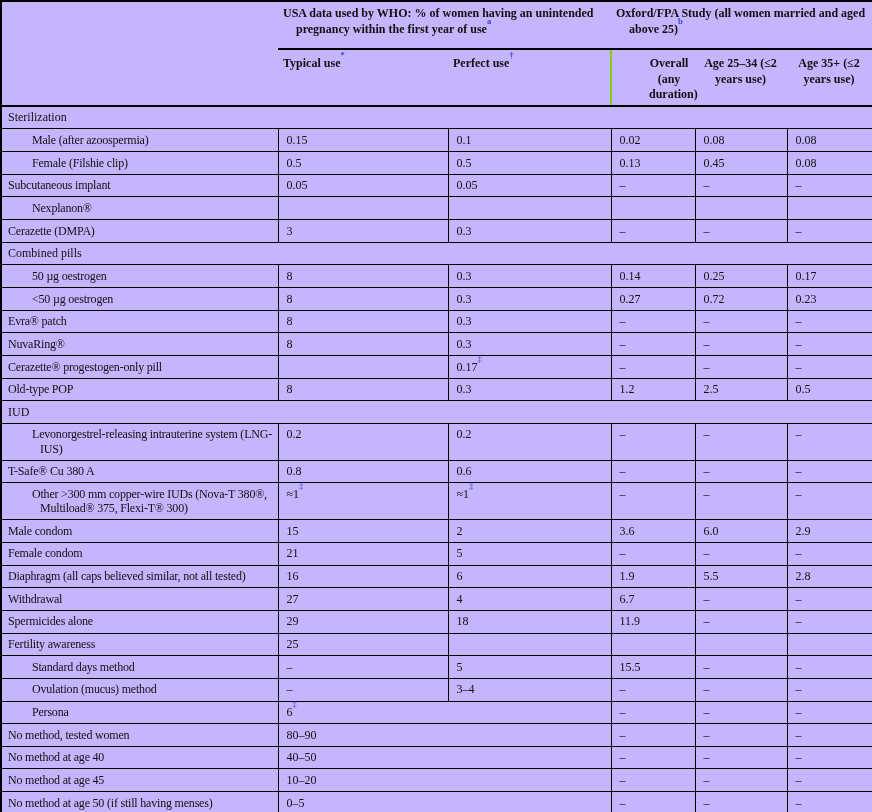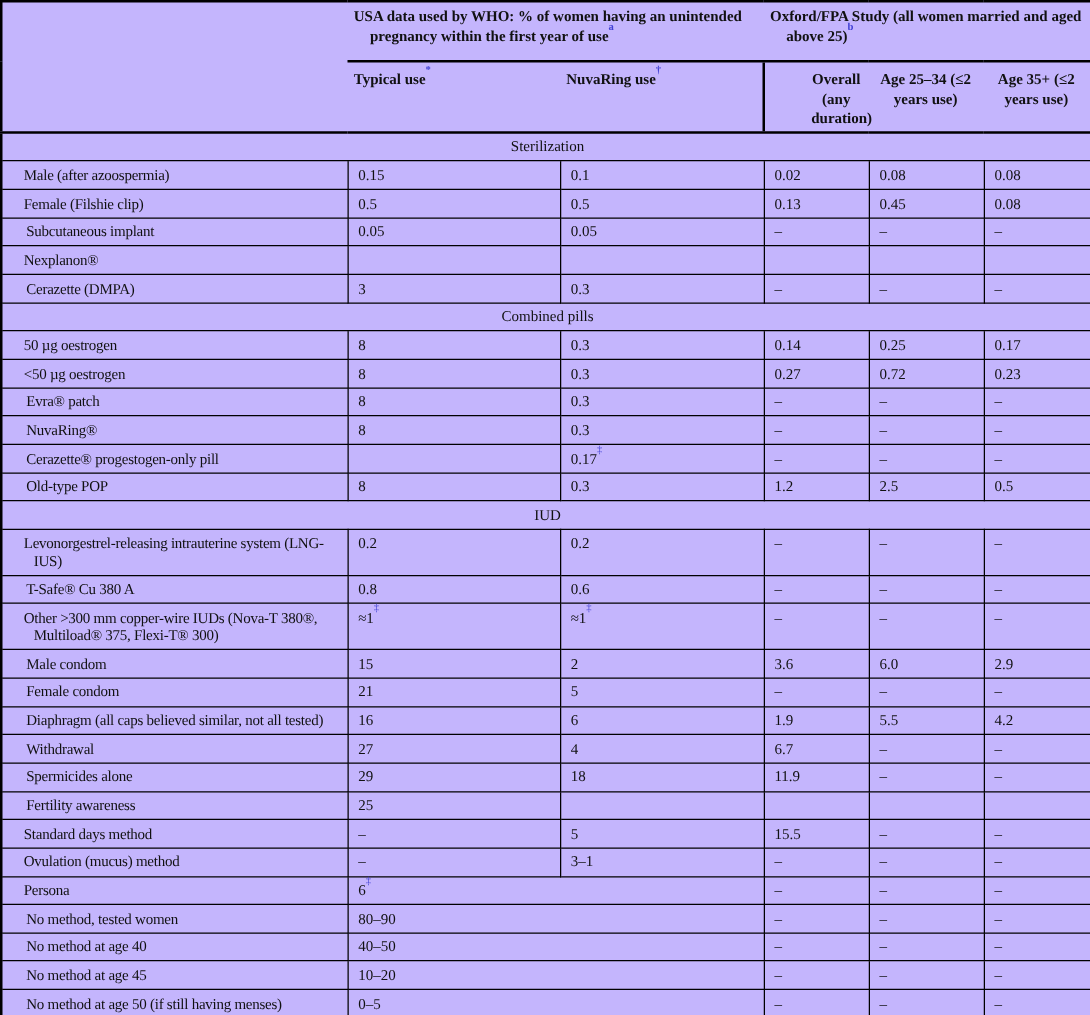--- a/index.html
+++ b/index.html
@@ -41,38 +41,37 @@
   .hang {
     padding-left: 13px;
     text-indent: -13px;
   }
   tr.subrow th {
     border-bottom: 2.5px solid #000;
     height: 34px;
     padding-top: 6px;
   }
   th.sub-center { text-align: center; }
-  th.groupsep { border-left: 2px solid #000000; padding-left: 37px; }
+  th.groupsep { border-left: 2px solid #84cc16; padding-left: 37px; }
   
   tbody td {
     border: 1.5px solid #000;
     font-size: 12px;
     line-height: 1.18;
     vertical-align: top;
     padding: 3.5px 4px 4px 7px;
   }
   td.section-cell {
     padding-left: 6px;
-    text-align: center;
   }
   td.method {
     letter-spacing: -0.2px;
   }
-  td.method.i0 { padding-left: 19px; }
-  td.method.i1 { padding-left: 25px; text-indent: -8px; margin-top: 33px; }
+  td.method.i0 { padding-left: 6px; }
+  td.method.i1 { padding-left: 38px; text-indent: -8px; margin-top: 33px; }
   td.value { padding-left: 8px; }
   sup.supmark {
     color: #3f3fd3;
     font-size: 8.5px;
     line-height: 0;
     position: relative;
     top: -4px;
     letter-spacing: 0;
   }
 </style>
@@ -94,21 +93,21 @@
         <td class="corner" rowspan="2"></td>
         <th class="grp" colspan="2">
           <div class="hang"><span>USA data used by WHO: % of women having an unintended pregnancy within the first year of use</span><sup class="supmark">a</sup></div>
         </th>
         <th class="grp" colspan="3">
           <div class="hang"><span>Oxford/FPA Study (all women married and aged above 25)</span><sup class="supmark">b</sup></div>
         </th>
       </tr>
       <tr class="subrow">
         <th><span>Typical use</span><sup class="supmark">*</sup></th>
-        <th><span>NuvaRing use</span><sup class="supmark">†</sup></th>
+        <th><span>Perfect use</span><sup class="supmark">†</sup></th>
         <th class="sub-center groupsep"><span>Overall (any duration)</span></th>
         <th class="sub-center"><span>Age 25–34 (≤2 years use)</span></th>
         <th class="sub-center"><span>Age 35+ (≤2 years use)</span></th>
       </tr>
     </thead>
     <tbody id="tbody">
         <tr>
           <td colspan="6" class="section-cell">Sterilization</td>
         </tr>
         <tr>
@@ -244,21 +243,21 @@
           <td class="value">–</td>
           <td class="value">–</td>
           <td class="value">–</td>
         </tr>
         <tr>
           <td class="method i0">Diaphragm (all caps believed similar, not all tested)</td>
           <td class="value">16</td>
           <td class="value">6</td>
           <td class="value">1.9</td>
           <td class="value">5.5</td>
-          <td class="value">4.2</td>
+          <td class="value">2.8</td>
         </tr>
         <tr>
           <td class="method i0">Withdrawal</td>
           <td class="value">27</td>
           <td class="value">4</td>
           <td class="value">6.7</td>
           <td class="value">–</td>
           <td class="value">–</td>
         </tr>
         <tr>
@@ -281,21 +280,21 @@
           <td class="method i1">Standard days method</td>
           <td class="value">–</td>
           <td class="value">5</td>
           <td class="value">15.5</td>
           <td class="value">–</td>
           <td class="value">–</td>
         </tr>
         <tr>
           <td class="method i1">Ovulation (mucus) method</td>
           <td class="value">–</td>
-          <td class="value">3–1</td>
+          <td class="value">3–4</td>
           <td class="value">–</td>
           <td class="value">–</td>
           <td class="value">–</td>
         </tr>
         <tr>
           <td class="method i1">Persona</td>
           <td class="value" colspan="2"><span>6</span><sup class="supmark">‡</sup></td>
           <td class="value">–</td>
           <td class="value">–</td>
           <td class="value">–</td>

